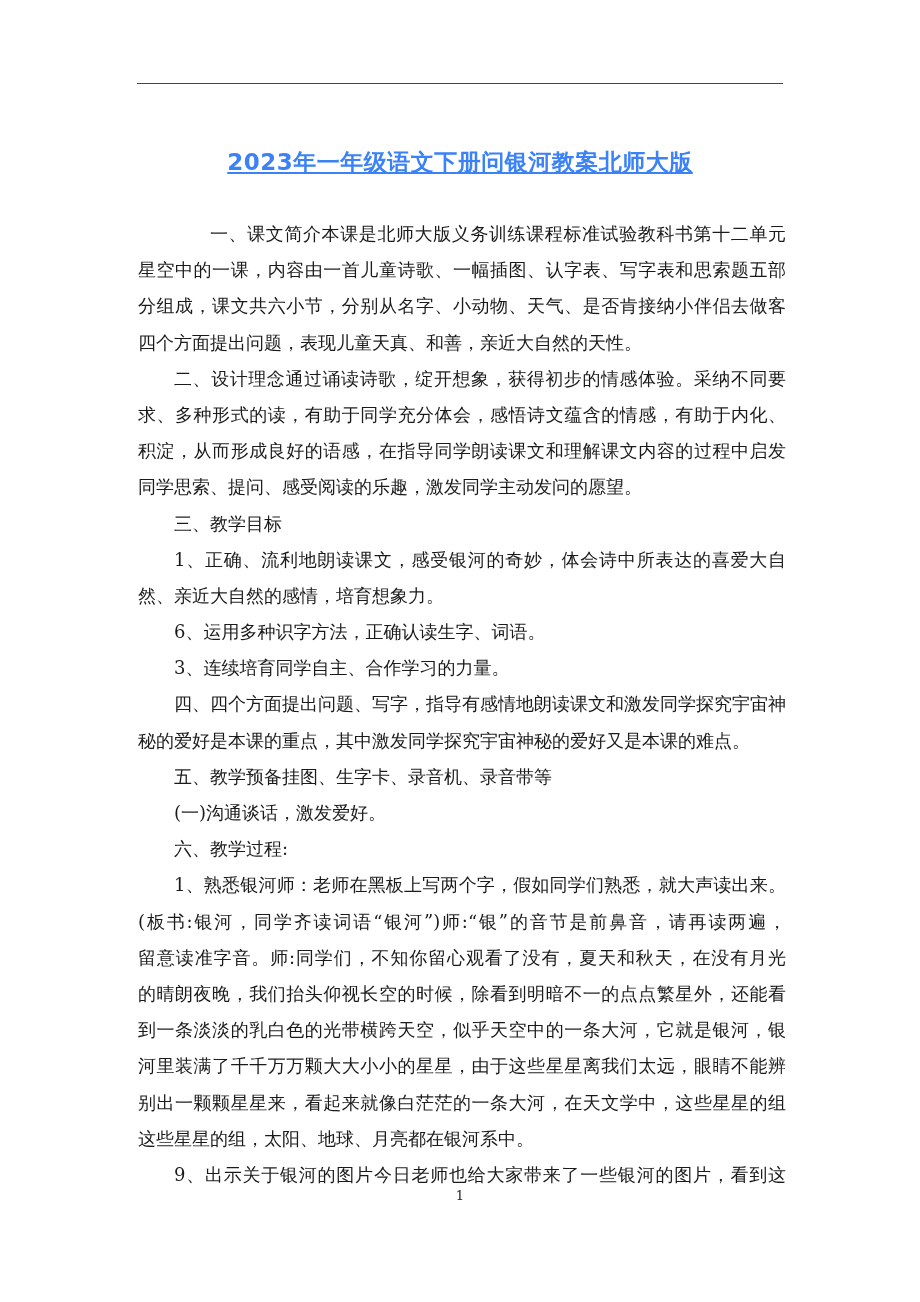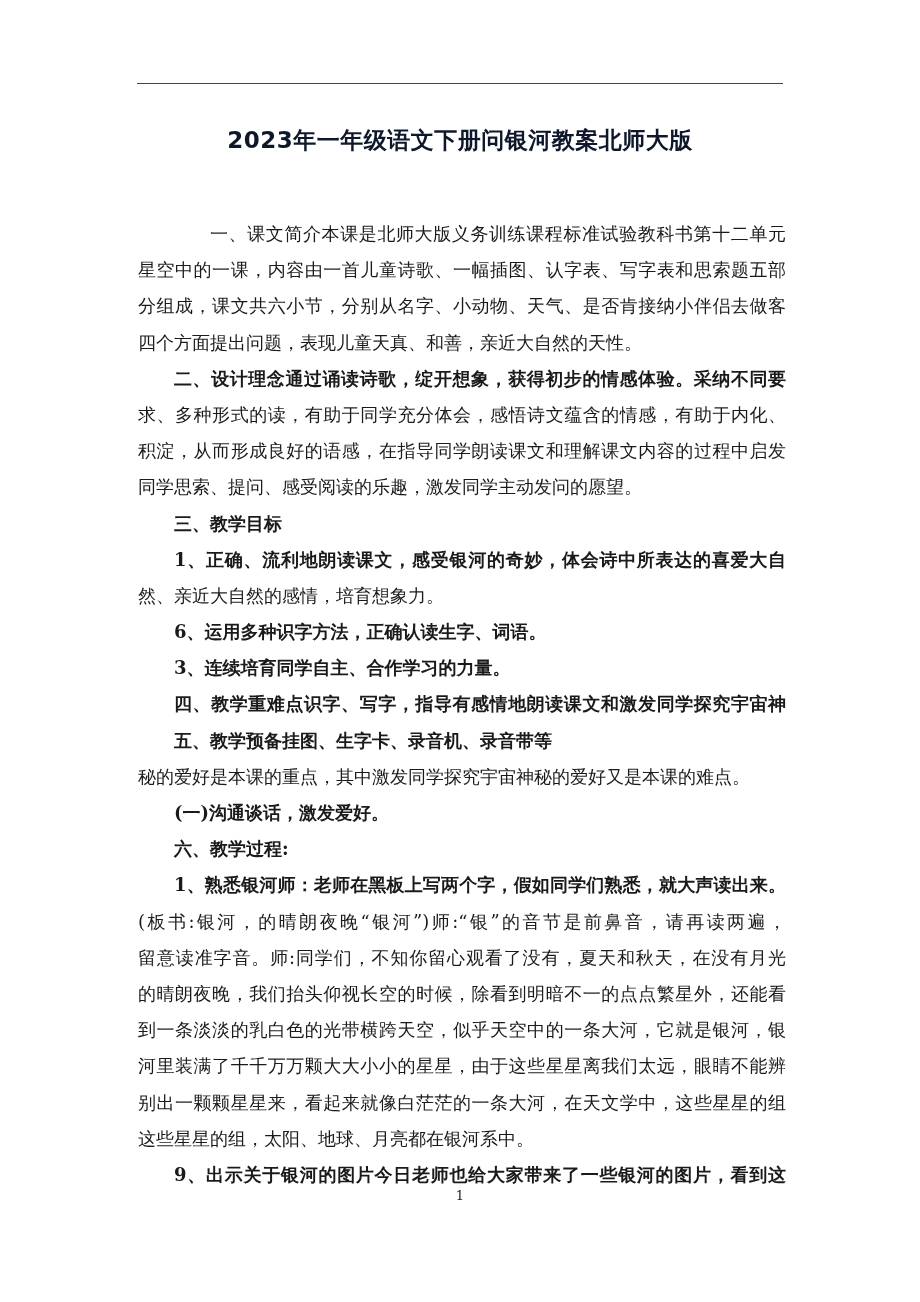--- a/index.html
+++ b/index.html
@@ -1,28 +1,28 @@
 <!DOCTYPE html>
 <html><head>
 <meta charset="utf-8">
 <style>
   html, body { margin: 0; padding: 0; background: #ffffff; }
   body { width: 920px; height: 1302px; position: relative; overflow: hidden;
          font-family: "DejaVu Serif", "Liberation Serif", serif; color: #111; }
   .page { position: absolute; left: 0; top: 0; width: 920px; height: 1302px; background: #fff; }
   .header-rule { position: absolute; left: 137px; top: 83px; width: 646px; height: 0;
                  border-top: 1px solid #444; }
-  .title { position: absolute; left: 0; top: 124px; width: 920px; text-align: center;
+  .title { position: absolute; left: 0; top: 146px; width: 920px; text-align: center;
            font-family: "DejaVu Sans", "Liberation Sans", sans-serif; font-weight: bold;
-           font-size: 23px; line-height: 32px; color: #0f172a; letter-spacing: 0.5px; }
+           font-size: 23px; line-height: 32px; color: #3b82f6; letter-spacing: 0.5px; text-decoration: underline; }
   .body { position: absolute; left: 138px; top: 216px; width: 648px; }
   .line { height: 36.2px; line-height: 36.2px; font-size: 18px; white-space: nowrap;
           overflow: hidden; color: #1a1a1a; text-align: justify; text-align-last: justify; }
   .line.last { text-align-last: left; }
-  .line.indent1 { padding-left: 36px; font-weight: bold; }
+  .line.indent1 { padding-left: 36px; }
   .line.indent2 { padding-left: 72px; }
   .page-number { position: absolute; left: 0; top: 1188px; width: 920px; text-align: center;
                  font-size: 13px; color: #222; }
 </style>
 </head>
 <body>
 
 <div class="page">
   <div class="header-rule"></div>
   <div class="title">2023年一年级语文下册问银河教案北师大版</div>
@@ -34,27 +34,27 @@
     <div class="line last">四个方面提出问题，表现儿童天真、和善，亲近大自然的天性。</div>
     <div class="line indent1">二、设计理念通过诵读诗歌，绽开想象，获得初步的情感体验。采纳不同要</div>
     <div class="line">求、多种形式的读，有助于同学充分体会，感悟诗文蕴含的情感，有助于内化、</div>
     <div class="line">积淀，从而形成良好的语感，在指导同学朗读课文和理解课文内容的过程中启发</div>
     <div class="line last">同学思索、提问、感受阅读的乐趣，激发同学主动发问的愿望。</div>
     <div class="line indent1 last">三、教学目标</div>
     <div class="line indent1">1、正确、流利地朗读课文，感受银河的奇妙，体会诗中所表达的喜爱大自</div>
     <div class="line last">然、亲近大自然的感情，培育想象力。</div>
     <div class="line indent1 last">6、运用多种识字方法，正确认读生字、词语。</div>
     <div class="line indent1 last">3、连续培育同学自主、合作学习的力量。</div>
-    <div class="line indent1">四、教学重难点识字、写字，指导有感情地朗读课文和激发同学探究宇宙神</div>
+    <div class="line indent1">四、四个方面提出问题、写字，指导有感情地朗读课文和激发同学探究宇宙神</div>
+    <div class="line last">秘的爱好是本课的重点，其中激发同学探究宇宙神秘的爱好又是本课的难点。</div>
     <div class="line indent1 last">五、教学预备挂图、生字卡、录音机、录音带等</div>
-    <div class="line last">秘的爱好是本课的重点，其中激发同学探究宇宙神秘的爱好又是本课的难点。</div>
     <div class="line indent1 last">(一)沟通谈话，激发爱好。</div>
     <div class="line indent1 last">六、教学过程:</div>
     <div class="line indent1">1、熟悉银河师：老师在黑板上写两个字，假如同学们熟悉，就大声读出来。</div>
-    <div class="line">(板书:银河，的晴朗夜晚“银河”)师:“银”的音节是前鼻音，请再读两遍，</div>
+    <div class="line">(板书:银河，同学齐读词语“银河”)师:“银”的音节是前鼻音，请再读两遍，</div>
     <div class="line">留意读准字音。师:同学们，不知你留心观看了没有，夏天和秋天，在没有月光</div>
     <div class="line">的晴朗夜晚，我们抬头仰视长空的时候，除看到明暗不一的点点繁星外，还能看</div>
     <div class="line">到一条淡淡的乳白色的光带横跨天空，似乎天空中的一条大河，它就是银河，银</div>
     <div class="line">河里装满了千千万万颗大大小小的星星，由于这些星星离我们太远，眼睛不能辨</div>
     <div class="line">别出一颗颗星星来，看起来就像白茫茫的一条大河，在天文学中，这些星星的组</div>
     <div class="line last">这些星星的组，太阳、地球、月亮都在银河系中。</div>
     <div class="line indent1">9、出示关于银河的图片今日老师也给大家带来了一些银河的图片，看到这</div>
   </div>
 
   <div class="page-number">1</div>

